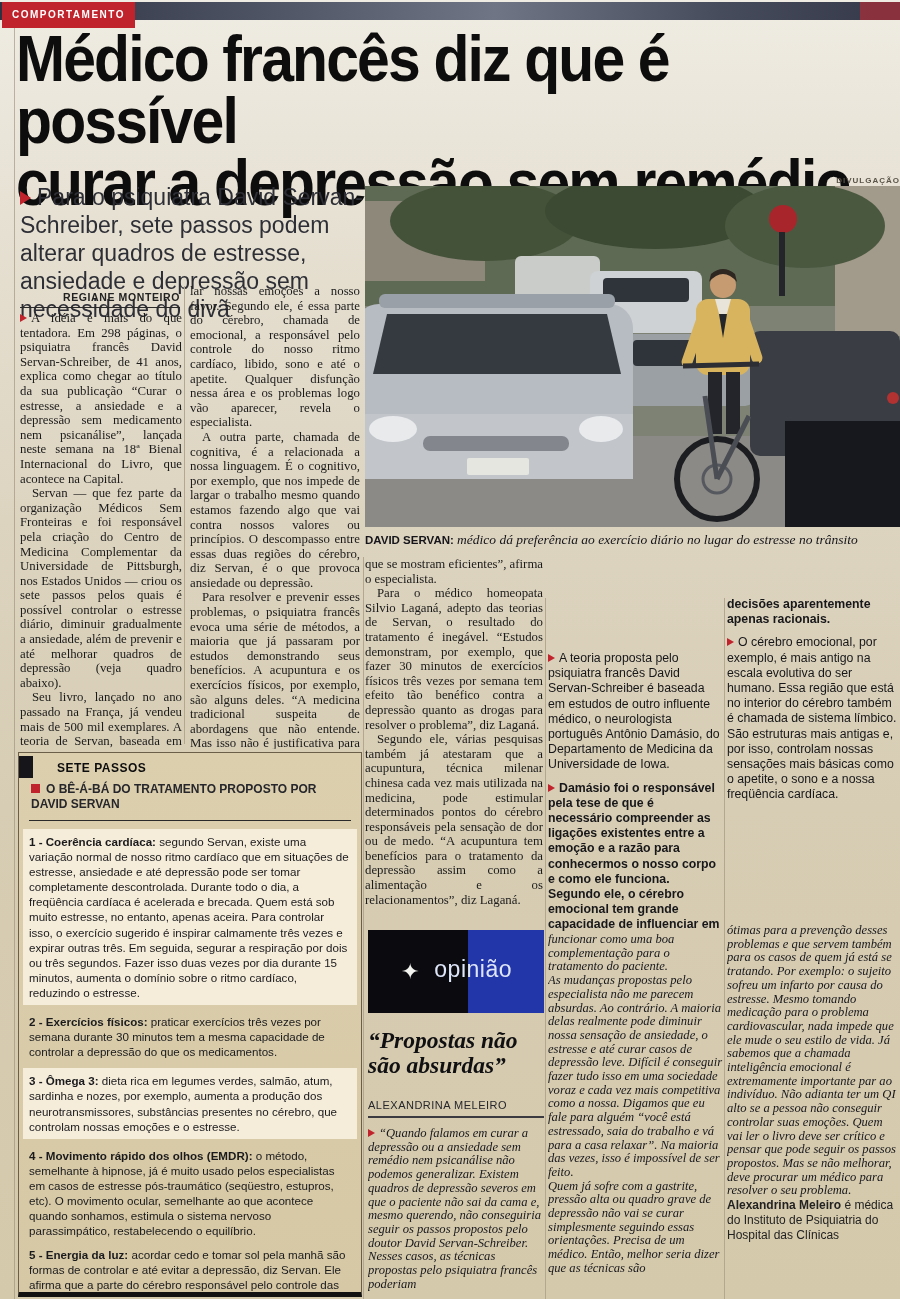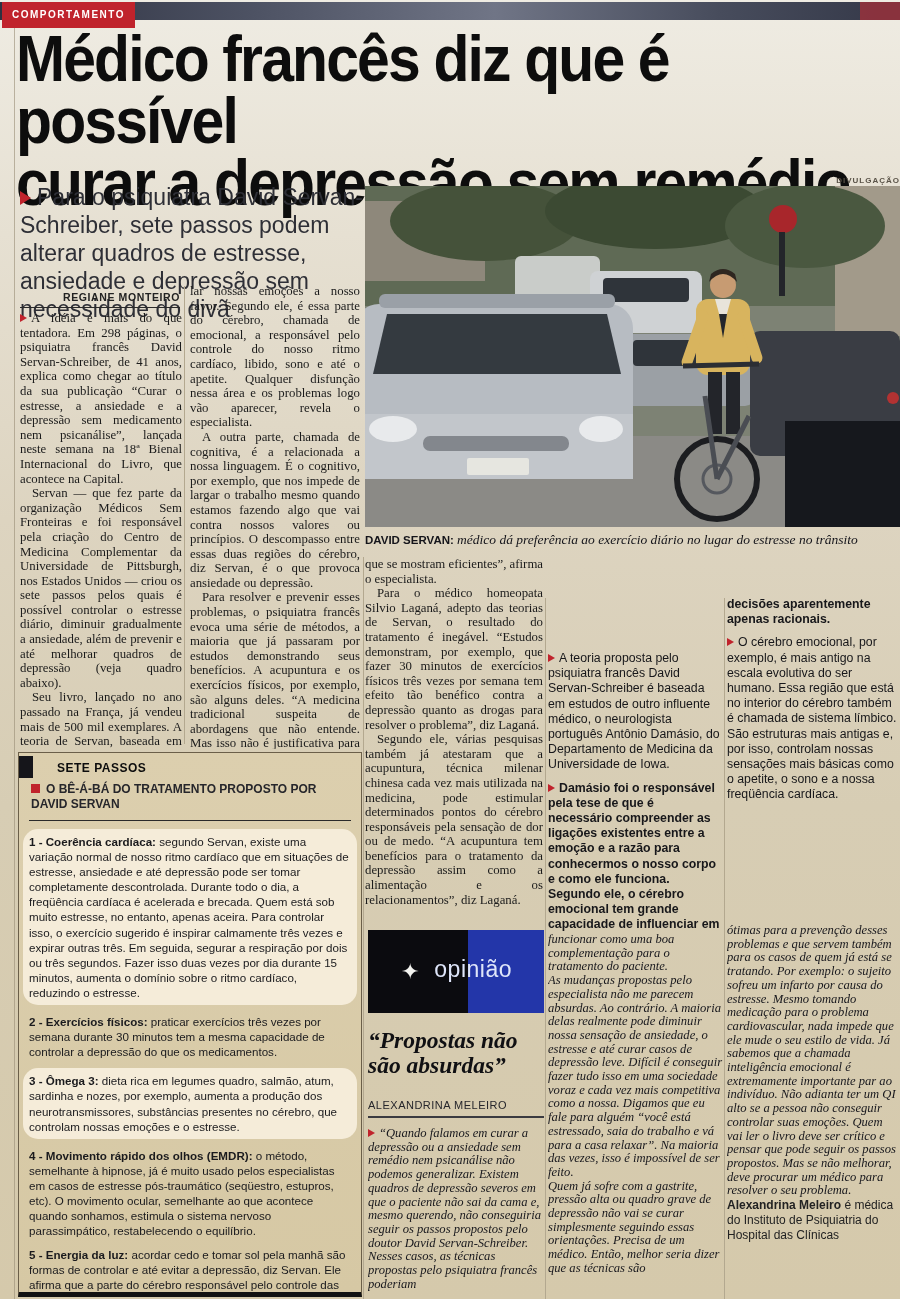--- a/index.html
+++ b/index.html
@@ -56,21 +56,21 @@
   .vrule{position:absolute;width:1px;background:#b3a88f;}
   
   .box{position:absolute;left:18px;top:752px;width:344px;height:545px;box-sizing:border-box;
     background:linear-gradient(180deg,#dccfae,#d6c8a4);border:1px solid #6b5f49;border-bottom:5px solid #121212;
     padding:8px 10px 6px 10px;overflow:hidden;}
   .box-tab{position:absolute;left:-1px;top:3px;width:15px;height:22px;background:#15151a;}
   .box-title{margin-left:28px;font-size:12px;font-weight:bold;letter-spacing:.5px;color:#0d0d0d;}
   .box-sub{margin:7px 0 0 2px;font-size:12px;font-weight:bold;line-height:15px;color:#26262b;width:300px;}
   .redsq{display:inline-block;width:9px;height:9px;background:#c0232c;margin-right:6px;}
   .box-rule{height:1px;background:#2a2a2a;margin:8px 0 8px 0;}
-  .step{font-size:11.6px;line-height:15.1px;color:#1a1a1d;margin:0 0 9px 0;border-radius:15px;}
+  .step{font-size:11.6px;line-height:15.1px;color:#1a1a1d;margin:0 0 9px 0;}
   .step.hl{background:#f5ecd9;padding:5px 6px;margin-left:-6px;margin-right:-6px;}
   
   .op-logo{position:absolute;left:368px;top:930px;width:176px;height:83px;display:flex;}
   .op-logo .black{width:57%;background:#0b0b0f;position:relative;}
   .op-logo .blue{width:43%;background:#2336a9;position:relative;}
   .op-star{position:absolute;left:42%;top:50%;transform:translate(-50%,-54%);color:#f3f3ef;font-size:22px;
     font-family:"DejaVu Sans",sans-serif;}
   .op-word{position:absolute;left:-34px;top:50%;transform:translateY(-58%);color:#dfe6fa;font-size:23px;letter-spacing:.5px;}
   .op-quote{position:absolute;left:368px;top:1028px;width:178px;font-family:"Liberation Serif",serif;
     font-style:italic;font-weight:bold;font-size:23.5px;line-height:25px;color:#101013;}
@@ -186,21 +186,21 @@
   <div class="vrule" style="left:545px;top:598px;height:701px;"></div>
   <div class="vrule" style="left:724px;top:598px;height:701px;"></div>
 
   <div class="box">
     <div class="box-tab"></div>
     <div class="box-title">SETE PASSOS</div>
     <div class="box-sub"><span class="redsq"></span><span>O BÊ-Á-BÁ DO TRATAMENTO PROPOSTO POR DAVID SERVAN</span></div>
     <div class="box-rule"></div>
     <p class="step hl"><span class="b">1 - Coerência cardíaca:</span> <span>segundo Servan, existe uma variação normal de nosso ritmo cardíaco que em situações de estresse, ansiedade e até depressão pode ser tomar completamente descontrolada. Durante todo o dia, a freqüência cardíaca é acelerada e brecada. Quem está sob muito estresse, no entanto, apenas aceira. Para controlar isso, o exercício sugerido é inspirar calmamente três vezes e expirar outras três. Em seguida, segurar a respiração por dois ou três segundos. Fazer isso duas vezes por dia durante 15 minutos, aumenta o domínio sobre o ritmo cardíaco, reduzindo o estresse.</span></p>
     <p class="step"><span class="b">2 - Exercícios físicos:</span> <span>praticar exercícios três vezes por semana durante 30 minutos tem a mesma capacidade de controlar a depressão do que os medicamentos.</span></p>
-    <p class="step hl"><span class="b">3 - Ômega 3:</span> <span>dieta rica em legumes quadro, salmão, atum, sardinha e nozes, por exemplo, aumenta a produção dos neurotransmissores, substâncias presentes no cérebro, que controlam nossas emoções e o estresse.</span></p>
+    <p class="step hl"><span class="b">3 - Ômega 3:</span> <span>dieta rica em legumes verdes, salmão, atum, sardinha e nozes, por exemplo, aumenta a produção dos neurotransmissores, substâncias presentes no cérebro, que controlam nossas emoções e o estresse.</span></p>
     <p class="step"><span class="b">4 - Movimento rápido dos olhos (EMDR):</span> <span>o método, semelhante à hipnose, já é muito usado pelos especialistas em casos de estresse pós-traumático (seqüestro, estupros, etc). O movimento ocular, semelhante ao que acontece quando sonhamos, estimula o sistema nervoso parassimpático, restabelecendo o equilíbrio.</span></p>
     <p class="step"><span class="b">5 - Energia da luz:</span> <span>acordar cedo e tomar sol pela manhã são formas de controlar e até evitar a depressão, diz Servan. Ele afirma que a parte do cérebro responsável pelo controle das emoções é sensível à luz.</span></p>
 
   </div>
 
   <div class="op-logo">
     <div class="black">
       <span class="op-star">✦</span>
     </div>
     <div class="blue">

